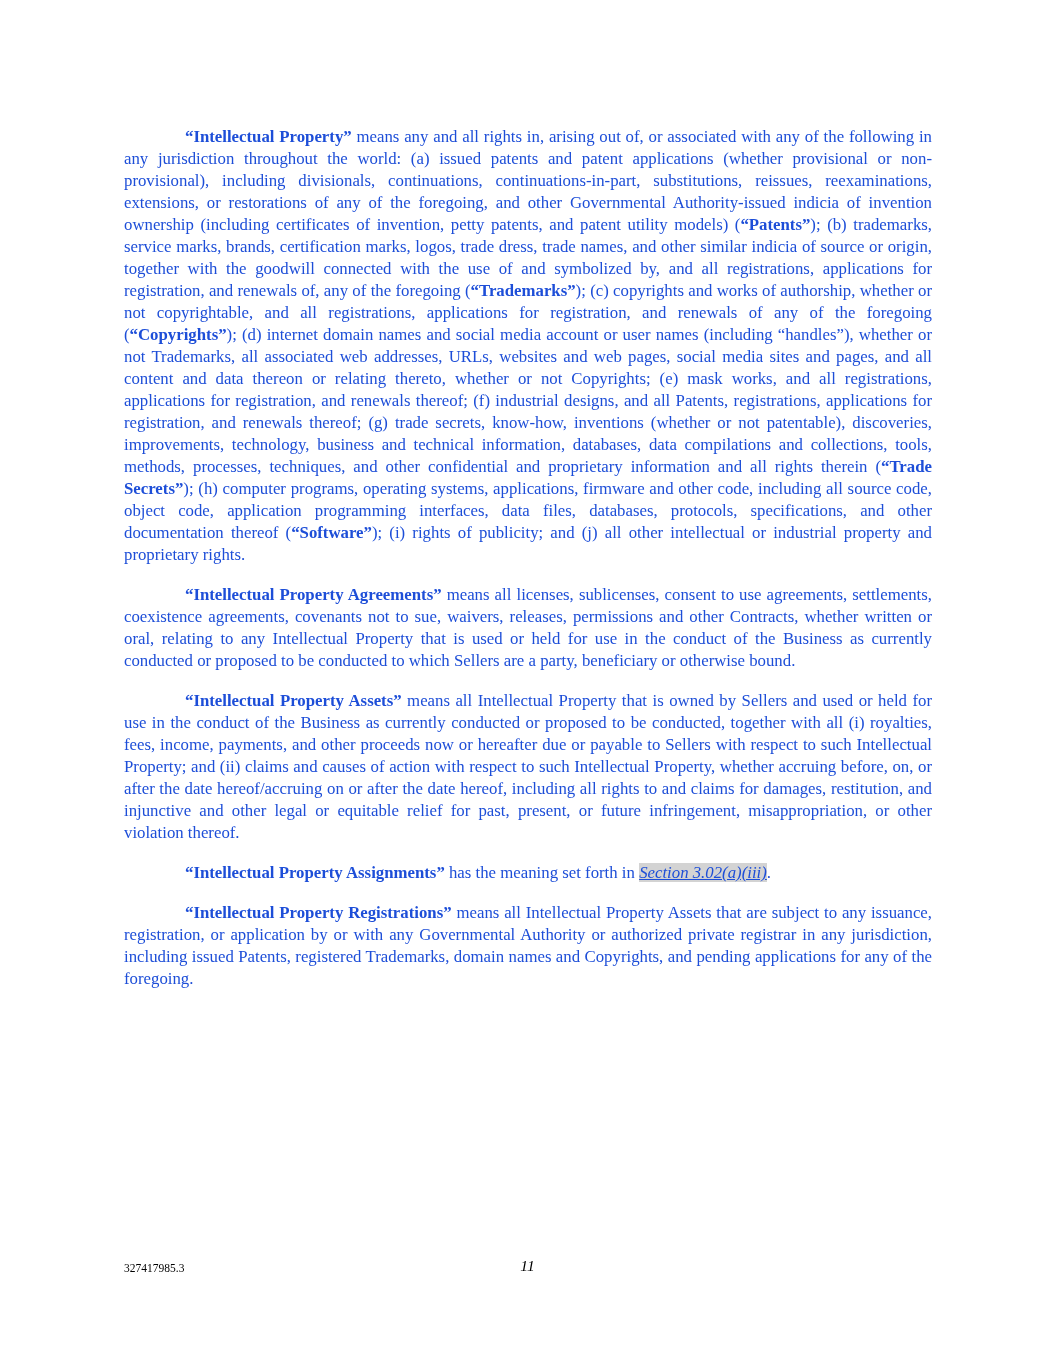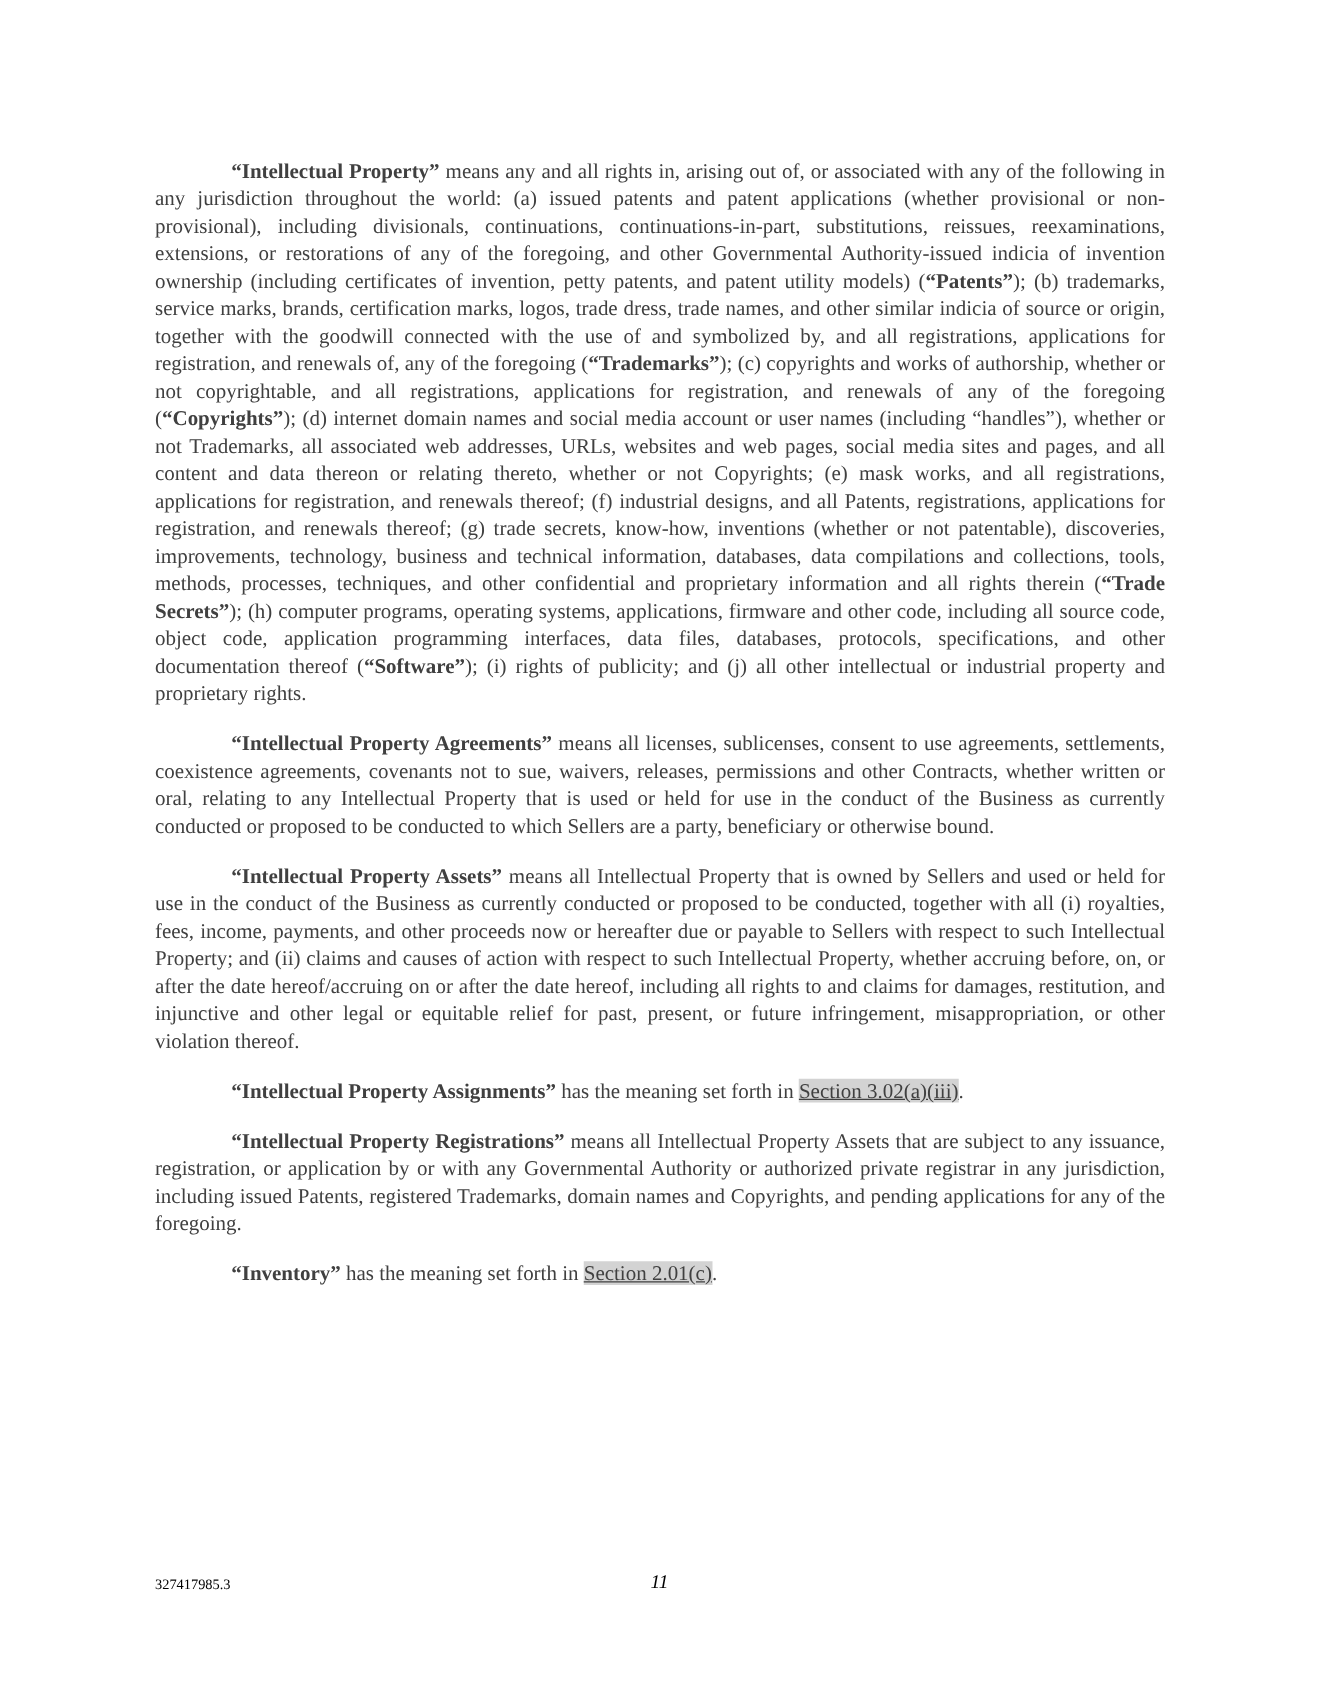--- a/index.html
+++ b/index.html
@@ -25,29 +25,30 @@
     left: 124px;
     top: 126px;
     width: 808px;
   }
   .para {
     font-size: 16.8px;
     line-height: 22px;
     text-align: justify;
     text-indent: 61px;
     margin: 0 0 18px 0;
-    color: #404040;
+    color: #1d4ed8;
   }
   .bold {
     font-weight: bold;
   }
   .section-ref {
     text-decoration: underline;
     background: var(--highlight, #d3d3d3);
     cursor: pointer;
+    font-style: italic;
   }
   .footer-doc-number {
     position: absolute;
     left: 124px;
     top: 1261px;
     font-size: 11.5px;
     line-height: 14px;
   }
   .footer-page-number {
     position: absolute;
@@ -63,17 +64,16 @@
 </head>
 <body>
 
 <div class="page">
   <div class="doc-body">
       <p class="para"><span class="bold">“Intellectual Property”</span><span> means any and all rights in, arising out of, or associated with any of the following in any jurisdiction throughout the world: (a) issued patents and patent applications (whether provisional or non-provisional), including divisionals, continuations, continuations-in-part, substitutions, reissues, reexaminations, extensions, or restorations of any of the foregoing, and other Governmental Authority-issued indicia of invention ownership (including certificates of invention, petty patents, and patent utility models) (</span><span class="bold">“Patents”</span><span>); (b) trademarks, service marks, brands, certification marks, logos, trade dress, trade names, and other similar indicia of source or origin, together with the goodwill connected with the use of and symbolized by, and all registrations, applications for registration, and renewals of, any of the foregoing (</span><span class="bold">“Trademarks”</span><span>); (c) copyrights and works of authorship, whether or not copyrightable, and all registrations, applications for registration, and renewals of any of the foregoing (</span><span class="bold">“Copyrights”</span><span>); (d) internet domain names and social media account or user names (including “handles”), whether or not Trademarks, all associated web addresses, URLs, websites and web pages, social media sites and pages, and all content and data thereon or relating thereto, whether or not Copyrights; (e) mask works, and all registrations, applications for registration, and renewals thereof; (f) industrial designs, and all Patents, registrations, applications for registration, and renewals thereof; (g) trade secrets, know-how, inventions (whether or not patentable), discoveries, improvements, technology, business and technical information, databases, data compilations and collections, tools, methods, processes, techniques, and other confidential and proprietary information and all rights therein (</span><span class="bold">“Trade Secrets”</span><span>); (h) computer programs, operating systems, applications, firmware and other code, including all source code, object code, application programming interfaces, data files, databases, protocols, specifications, and other documentation thereof (</span><span class="bold">“Software”</span><span>); (i) rights of publicity; and (j) all other intellectual or industrial property and proprietary rights.</span></p>
       <p class="para"><span class="bold">“Intellectual Property Agreements”</span><span> means all licenses, sublicenses, consent to use agreements, settlements, coexistence agreements, covenants not to sue, waivers, releases, permissions and other Contracts, whether written or oral, relating to any Intellectual Property that is used or held for use in the conduct of the Business as currently conducted or proposed to be conducted to which Sellers are a party, beneficiary or otherwise bound.</span></p>
       <p class="para"><span class="bold">“Intellectual Property Assets”</span><span> means all Intellectual Property that is owned by Sellers and used or held for use in the conduct of the Business as currently conducted or proposed to be conducted, together with all (i) royalties, fees, income, payments, and other proceeds now or hereafter due or payable to Sellers with respect to such Intellectual Property; and (ii) claims and causes of action with respect to such Intellectual Property, whether accruing before, on, or after the date hereof/accruing on or after the date hereof, including all rights to and claims for damages, restitution, and injunctive and other legal or equitable relief for past, present, or future infringement, misappropriation, or other violation thereof.</span></p>
       <p class="para"><span class="bold">“Intellectual Property Assignments”</span><span> has the meaning set forth in </span><span class="section-ref">Section 3.02(a)(iii)</span><span>.</span></p>
       <p class="para"><span class="bold">“Intellectual Property Registrations”</span><span> means all Intellectual Property Assets that are subject to any issuance, registration, or application by or with any Governmental Authority or authorized private registrar in any jurisdiction, including issued Patents, registered Trademarks, domain names and Copyrights, and pending applications for any of the foregoing.</span></p>
-      <p class="para"><span class="bold">“Inventory”</span><span> has the meaning set forth in </span><span class="section-ref">Section 2.01(c)</span><span>.</span></p>
     </div>
   <div class="footer-doc-number">327417985.3</div>
   <div class="footer-page-number">11</div>
 </div>
 
 </body></html>

